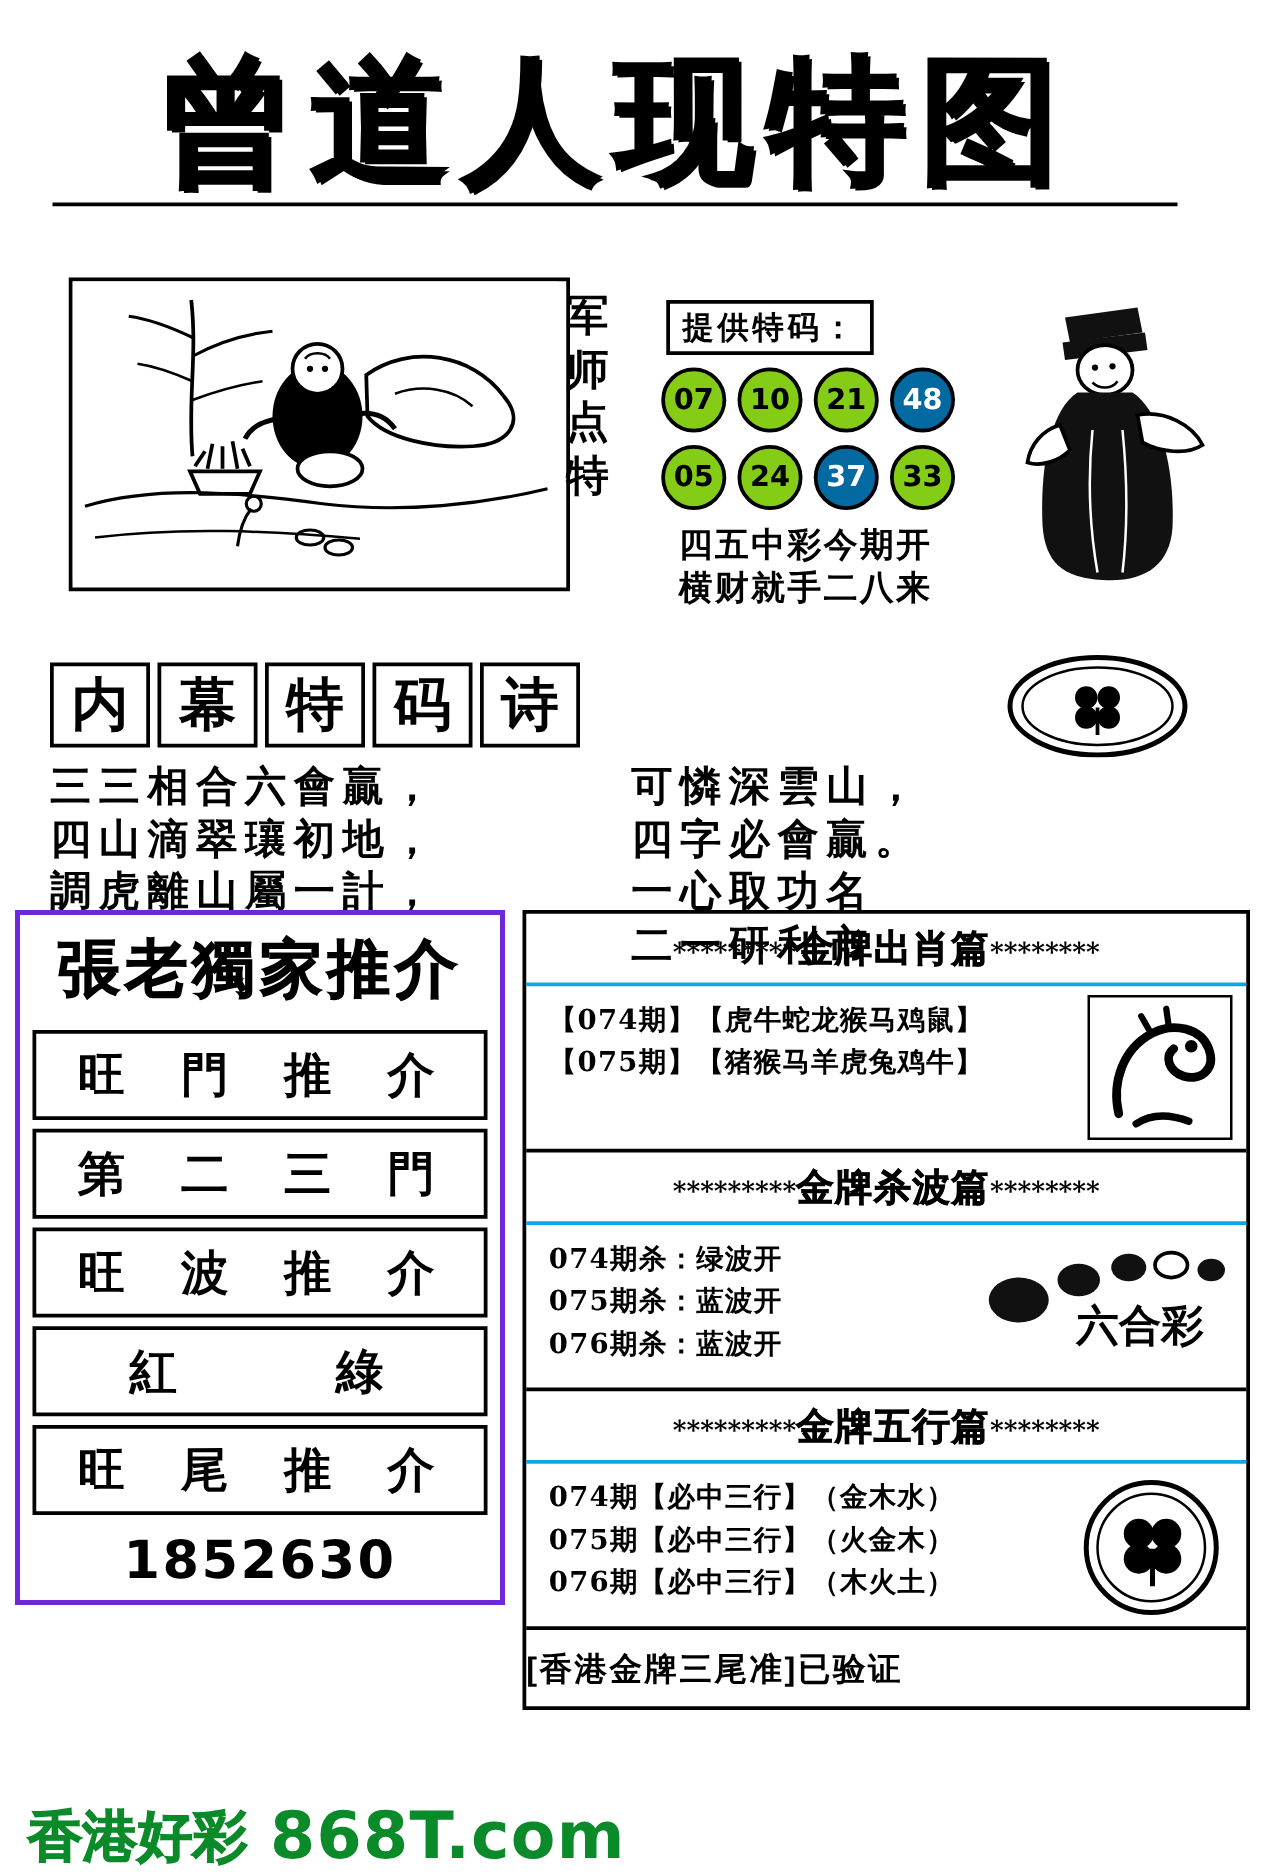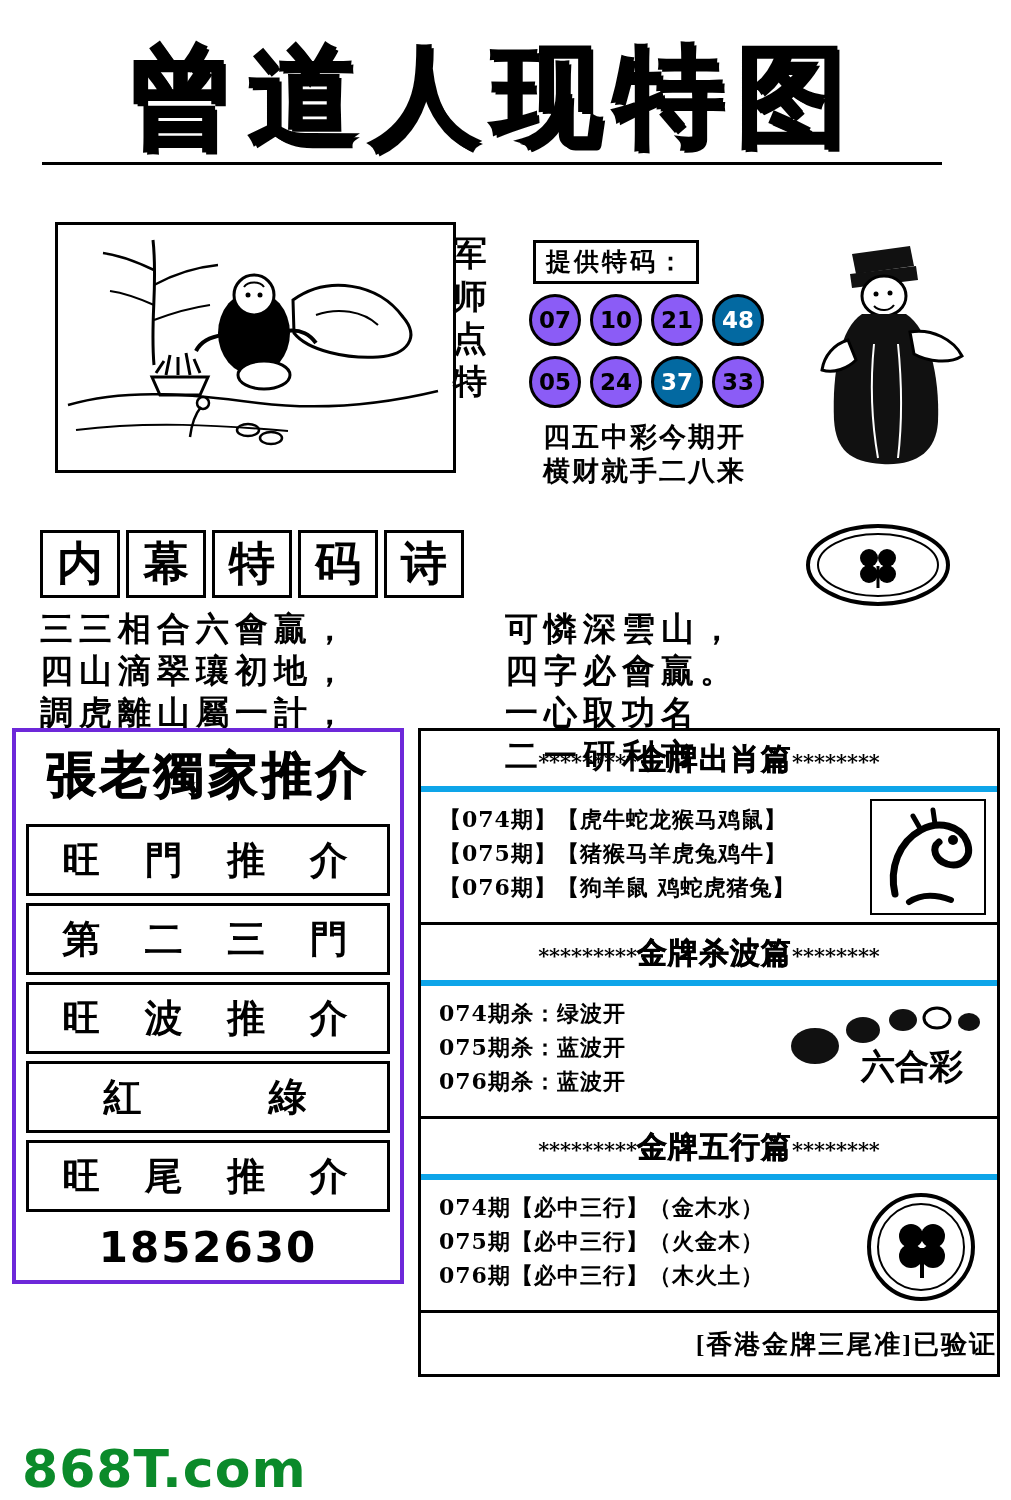--- a/index.html
+++ b/index.html
@@ -93,21 +93,21 @@
     display: flex;
     gap: 9px;
     margin-top: 10px;
     margin-left: 4px;
   }
   .ball {
     width: 46px;
     height: 46px;
     border-radius: 50%;
     border: 3px solid #000;
-    background: #8b5cf6;
+    background: #84cc16;
     color: #000;
     font-family: "DejaVu Sans", sans-serif;
     font-size: 23px;
     font-weight: bold;
     display: flex;
     align-items: center;
     justify-content: center;
   }
   .ball.filled {
     background: #0369a1;
@@ -246,21 +246,21 @@
     font-weight: bold;
     letter-spacing: 1px;
     padding: 8px 0 6px 0;
   }
   .sec-head .stars { letter-spacing: 0px; }
   .sec-head .t {
     font-size: 30px;
     -webkit-text-stroke: 0.6px #000;
   }
   .sec-body {
-    border-top: 6px solid #0ea5e9;
+    border-top: 3px solid #0ea5e9;
     border-bottom: 3px solid #000;
     position: relative;
     padding: 10px 0 10px 18px;
     min-height: 110px;
   }
   .sec-line {
     font-family: "DejaVu Serif", serif;
     font-size: 22px;
     font-weight: bold;
     letter-spacing: 1px;
@@ -281,22 +281,22 @@
     height: 110px;
   }
   .art-seal2 {
     position: absolute;
     right: 16px;
     top: 10px;
     width: 120px;
     height: 115px;
   }
   .footer-line {
-    text-align: right;
-    font-family: Liberation Serif, serif;
+    text-align: left;
+    font-family: Liberation Sans, sans-serif;
     font-size: 26px;
     font-weight: bold;
     letter-spacing: 2px;
     padding: 14px 0 12px 0;
   }
 
   
   .bottom-brand {
     position: absolute;
     left: 0;
@@ -498,21 +498,20 @@
   </div>
 
   <div class="right-panel">
 
     <div class="sec-head">
       <span class="stars">*********</span><span class="t">金牌出肖篇</span><span class="stars">********</span>
     </div>
     <div class="sec-body">
       <div class="sec-line">【074期】【虎牛蛇龙猴马鸡鼠】</div>
       <div class="sec-line">【075期】【猪猴马羊虎兔鸡牛】</div>
-      <div class="sec-line">【076期】【狗羊鼠 鸡蛇虎猪兔】</div>
       <div class="art-dragon">
         <svg width="118" height="118" viewBox="0 0 118 118">
           <rect x="2" y="2" width="114" height="114" fill="none" stroke="#000" stroke-width="2"></rect>
           <path d="M26 96 C20 70, 30 44, 52 32 C70 22, 92 28, 98 44 C104 60, 92 70, 78 66
                    C66 62, 62 50, 70 44" stroke="#000" stroke-width="7" fill="none" stroke-linecap="round"></path>
           <path d="M40 104 C52 96, 66 96, 82 102" stroke="#000" stroke-width="6" fill="none" stroke-linecap="round"></path>
           <circle cx="84" cy="42" r="5" fill="#000"></circle>
           <path d="M52 32 L44 18 M66 26 L64 12" stroke="#000" stroke-width="5" stroke-linecap="round"></path>
         </svg>
       </div>
@@ -557,14 +556,15 @@
           <path d="M61 58 L61 88" stroke="#000" stroke-width="4"></path>
         </svg>
       </div>
     </div>
 
     <div class="footer-line">[香港金牌三尾准]已验证</div>
   </div>
 </div>
 
 <div class="bottom-brand">
+  <span class="brand-cn">香港好彩</span>
   <span class="brand-url">868T.com</span>
 </div>
 
 </body></html>

